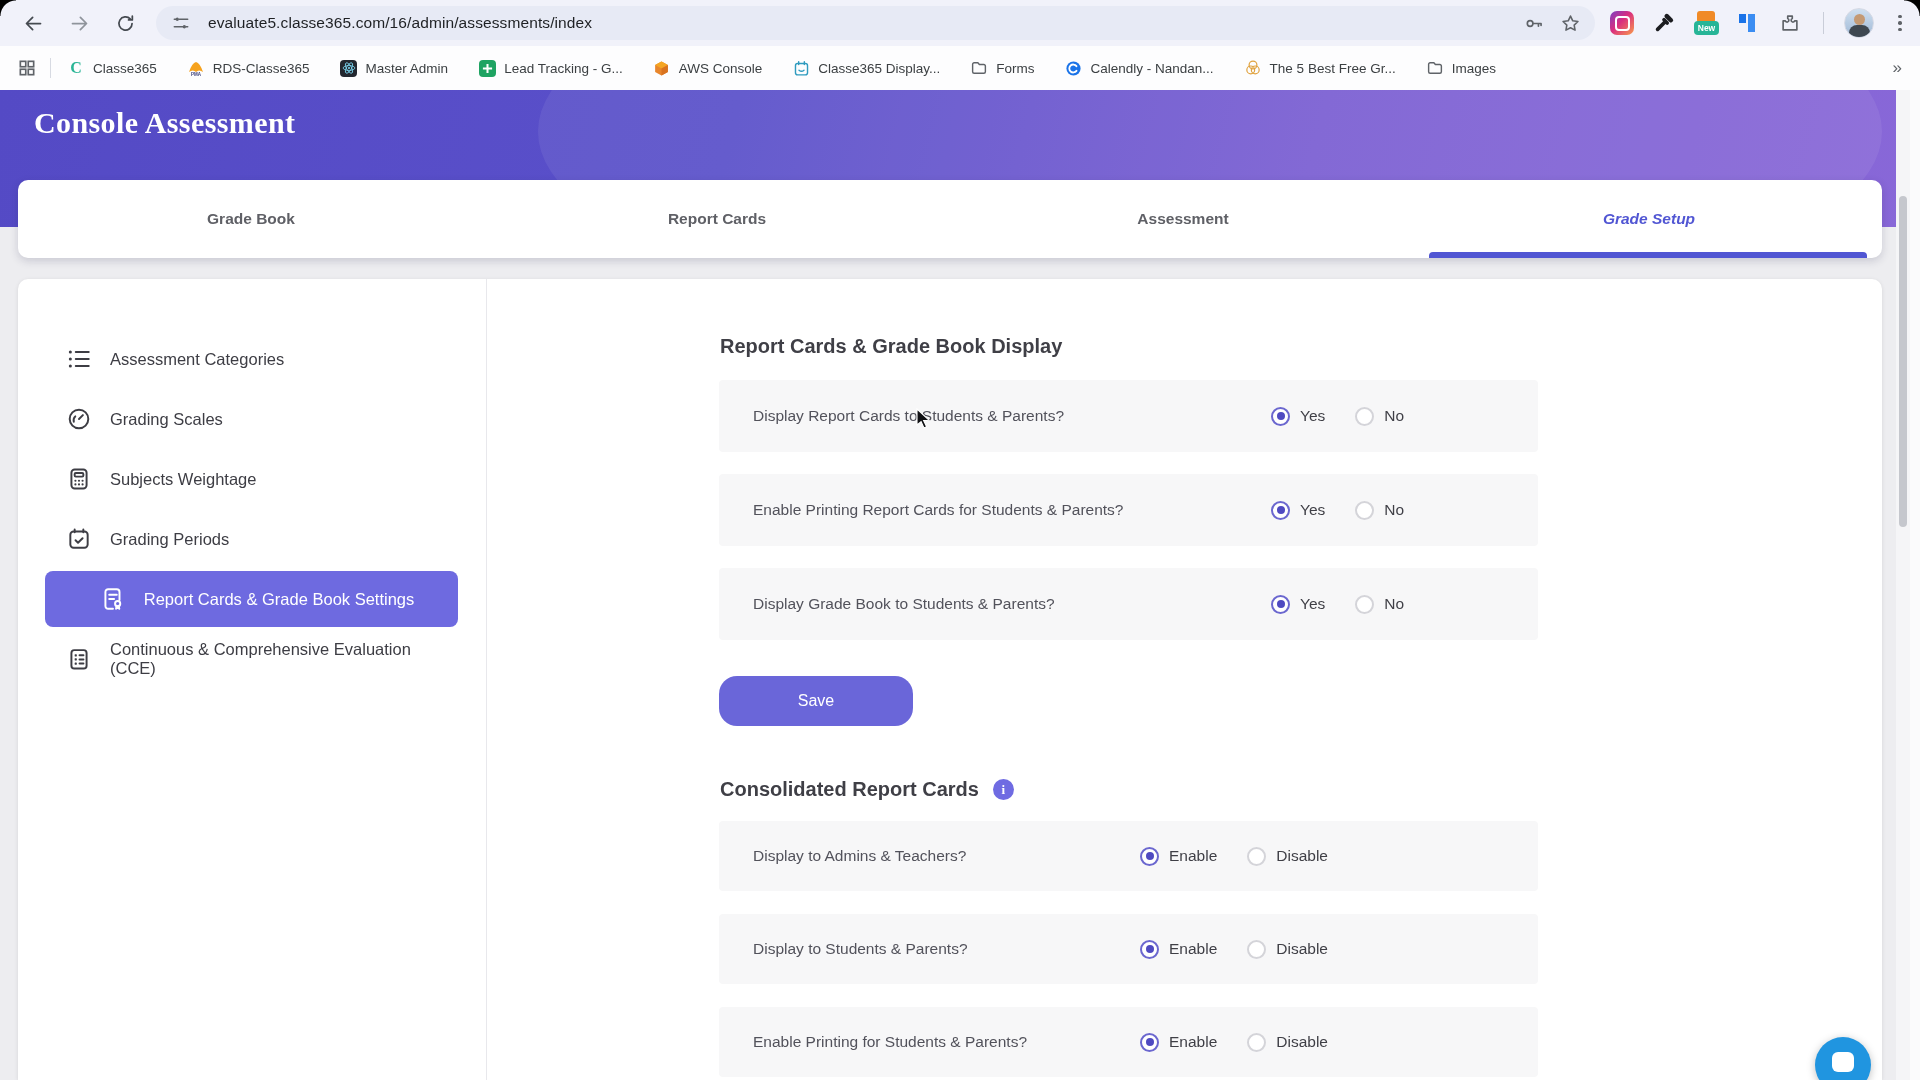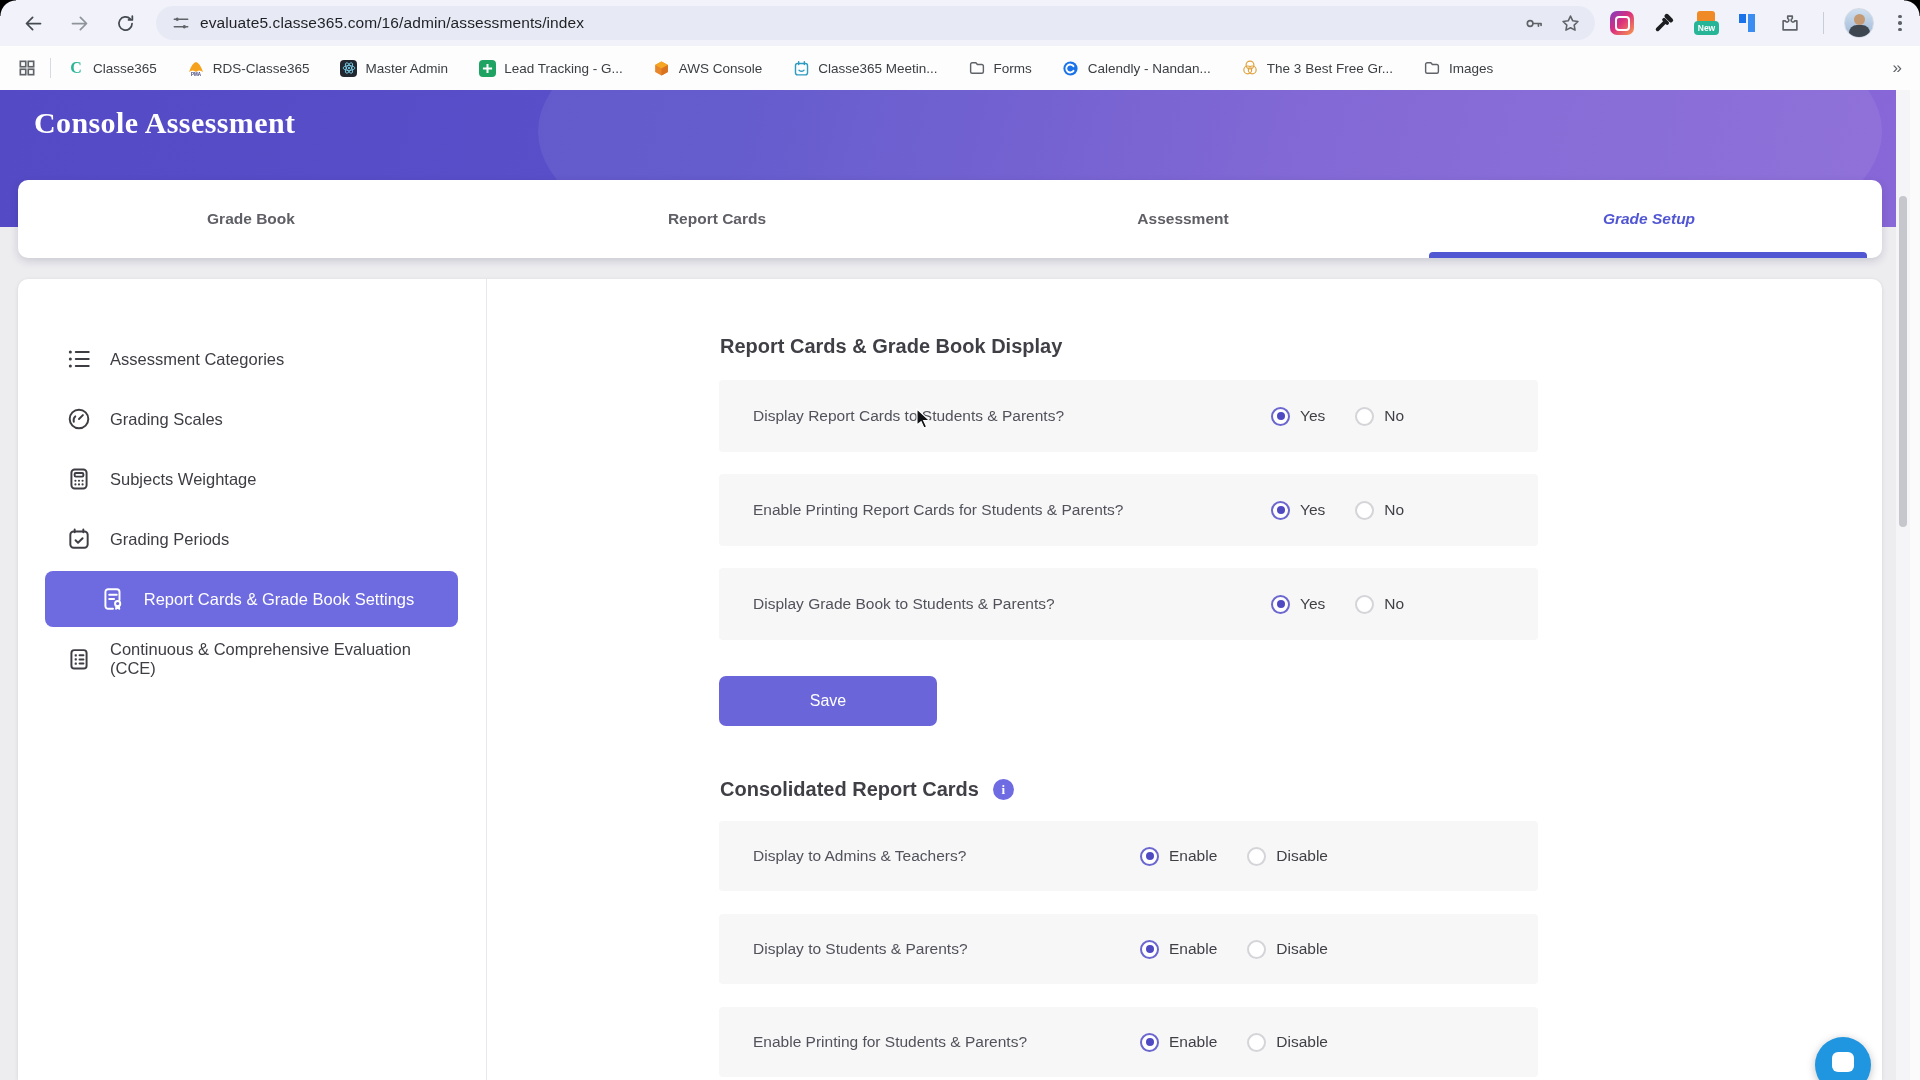--- a/index.html
+++ b/index.html
@@ -8,21 +8,21 @@
   .screen { position:absolute; inset:0; width:1920px; height:1080px; overflow:hidden; }
 
   
   .toolbar { position:absolute; left:0; top:0; width:1920px; height:46px; background:#f1f2fa; display:flex; align-items:center; padding:0 10px 0 14px; }
   .corner { position:absolute; top:0; width:16px; height:16px; z-index:50; }
   .corner.tl { left:0; background:radial-gradient(circle at 16px 16px, transparent 15px, #000 16px); }
   .corner.tr { right:0; background:radial-gradient(circle at 0 16px, transparent 15px, #000 16px); }
   .nav-btn { width:38px; height:38px; border-radius:50%; display:flex; align-items:center; justify-content:center; flex:0 0 auto; margin-right:8px; }
   .nav-btn svg { width:21px; height:21px; }
   .url-pill { flex:1 1 auto; height:34px; background:#e7eaf5; border-radius:17px; display:flex; align-items:center; padding:0 14px; margin:0 14px 0 4px; }
-  .url-text { font-size:15.5px; color:#1f2124; margin-left:8px; flex:1; letter-spacing:.1px; }
+  .url-text { font-size:15.5px; color:#1f2124; margin-left:16px; flex:1; letter-spacing:.1px; }
   .pill-icon { width:22px; height:22px; display:flex; align-items:center; justify-content:center; flex:0 0 auto; margin-left:14px; }
   .ext-row { display:flex; align-items:center; gap:16px; flex:0 0 auto; }
   .ext-icon { width:26px; height:26px; display:flex; align-items:center; justify-content:center; position:relative; }
   .ig-icon { width:24px; height:24px; border-radius:7px; background:linear-gradient(135deg,#7b3fc4 0%,#d92e7f 45%,#f99b4a 100%); display:flex; align-items:center; justify-content:center; }
   .ig-icon::after { content:""; width:11px; height:11px; border:2.2px solid #fff; border-radius:4px; }
   .newbadge { width:24px; height:24px; position:relative; }
   .newbadge .top { position:absolute; top:0; left:3px; width:18px; height:12px; background:#f08a26; border-radius:3px; }
   .newbadge .tag { position:absolute; bottom:0; left:0; width:25px; height:14px; background:#27b597; border-radius:4px; color:#fff; font-size:8.5px; font-weight:bold; display:flex; align-items:center; justify-content:center; }
   .bluebars { width:24px; height:24px; position:relative; }
   .bluebars .b1 { position:absolute; left:3px; top:3px; width:7px; height:9px; background:#1a73e8; }
@@ -71,21 +71,21 @@
   .s2 .setting-row { height:70px; margin-bottom:23px; }
   .q { font-size:15.5px; color:#52525b; padding-left:34px; }
   .radio-group { position:absolute; display:flex; align-items:center; gap:30px;justify-content:center; }
   .s1 .radio-group { left:552px; }
   .s2 .radio-group { left:421px; }
   .radio-option { display:flex; align-items:center; gap:10px; }
   .radio { width:19px; height:19px; border-radius:50%; border:2px solid #d4d4d9; background:#fff; position:relative; flex:0 0 auto; }
   .radio.checked { border-color:#6b67cf; }
   .radio.checked::after { content:""; position:absolute; left:3.5px; top:3.5px; width:8px; height:8px; border-radius:50%; background:#4f4ac1; }
   .radio-label { font-size:15.5px; color:#3f3f46; }
-  .save-btn { margin-top:36px; width:218px; height:50px; background:#6a66d9; border:none; border-radius:7px; color:#fff; font-size:16px; font-family:inherit; display:flex; align-items:center; justify-content:center; }
+  .save-btn { margin-top:36px; width:194px; height:50px; background:#6a66d9; border:none; border-radius:18px; color:#fff; font-size:16px; font-family:inherit; display:flex; align-items:center; justify-content:center; }
   .info-circle { width:21px; height:21px; border-radius:50%; background:#6f6be2; color:#fff; font-size:13px; font-weight:bold; display:inline-flex; align-items:center; justify-content:center; font-family:"Liberation Serif", serif; }
 
   
   .scroll-track { position:absolute; right:10px; top:90px; width:14px; height:990px; background:#f5f5f7; }
   .scroll-thumb { position:absolute; right:13px; top:196px; width:8px; height:331px; border-radius:4px; background:#c5c7cd; }
   .right-edge { position:absolute; right:0; top:90px; width:10px; height:990px; background:#fbfbfc; }
   .chat-widget { position:absolute; left:1815px; top:1037px; width:56px; height:56px; border-radius:50%; background:#2095e0; display:flex; align-items:center; justify-content:center; box-shadow:0 2px 8px rgba(0,0,0,.25); }
   .chat-bubble { width:22px; height:20px; background:#fff; border-radius:6px; margin-top:-6px; }
   .cursor { position:absolute; left:916px; top:408px; z-index:99; }
 </style>
@@ -245,21 +245,21 @@
         <span class="bm-item">
           <span class="bm-fav">
             <svg width="17" height="17" viewBox="0 0 24 24">
               <g fill="none" stroke="#2f9bbf" stroke-width="2">
                 <rect x="3.5" y="5" width="17" height="16" rx="3"></rect>
                 <path d="M8 2.5v4M16 2.5v4" stroke-linecap="round"></path>
                 <path d="M8.5 14.5q3.5 3 7 0" stroke-linecap="round"></path>
               </g>
             </svg>
           </span>
-          <span class="bm-label">Classe365 Meetin...</span>
+          <span class="bm-label">Classe365 Display...</span>
         </span>
         <span class="bm-item">
           <span class="bm-fav">
             <svg width="18" height="18" viewBox="0 0 24 24">
               <path d="M3.5 7a2 2 0 0 1 2-2h5l2 2.4h6a2 2 0 0 1 2 2V17a2 2 0 0 1-2 2h-13a2 2 0 0 1-2-2z" fill="none" stroke="#5f6368" stroke-width="1.9" stroke-linejoin="round"></path>
             </svg>
           </span>
           <span class="bm-label">Forms</span>
         </span>
         <span class="bm-item">
@@ -274,21 +274,21 @@
         <span class="bm-item">
           <span class="bm-fav">
             <svg width="18" height="18" viewBox="0 0 24 24">
               <g fill="none" stroke="#e0a23e" stroke-width="1.6">
                 <circle cx="12" cy="8" r="5.2"></circle>
                 <circle cx="9" cy="14.5" r="5.2"></circle>
                 <circle cx="15" cy="14.5" r="5.2"></circle>
               </g>
             </svg>
           </span>
-          <span class="bm-label">The 3 Best Free Gr...</span>
+          <span class="bm-label">The 5 Best Free Gr...</span>
         </span>
         <span class="bm-item">
           <span class="bm-fav">
             <svg width="18" height="18" viewBox="0 0 24 24">
               <path d="M3.5 7a2 2 0 0 1 2-2h5l2 2.4h6a2 2 0 0 1 2 2V17a2 2 0 0 1-2 2h-13a2 2 0 0 1-2-2z" fill="none" stroke="#5f6368" stroke-width="1.9" stroke-linejoin="round"></path>
             </svg>
           </span>
           <span class="bm-label">Images</span>
         </span>
       </div>

